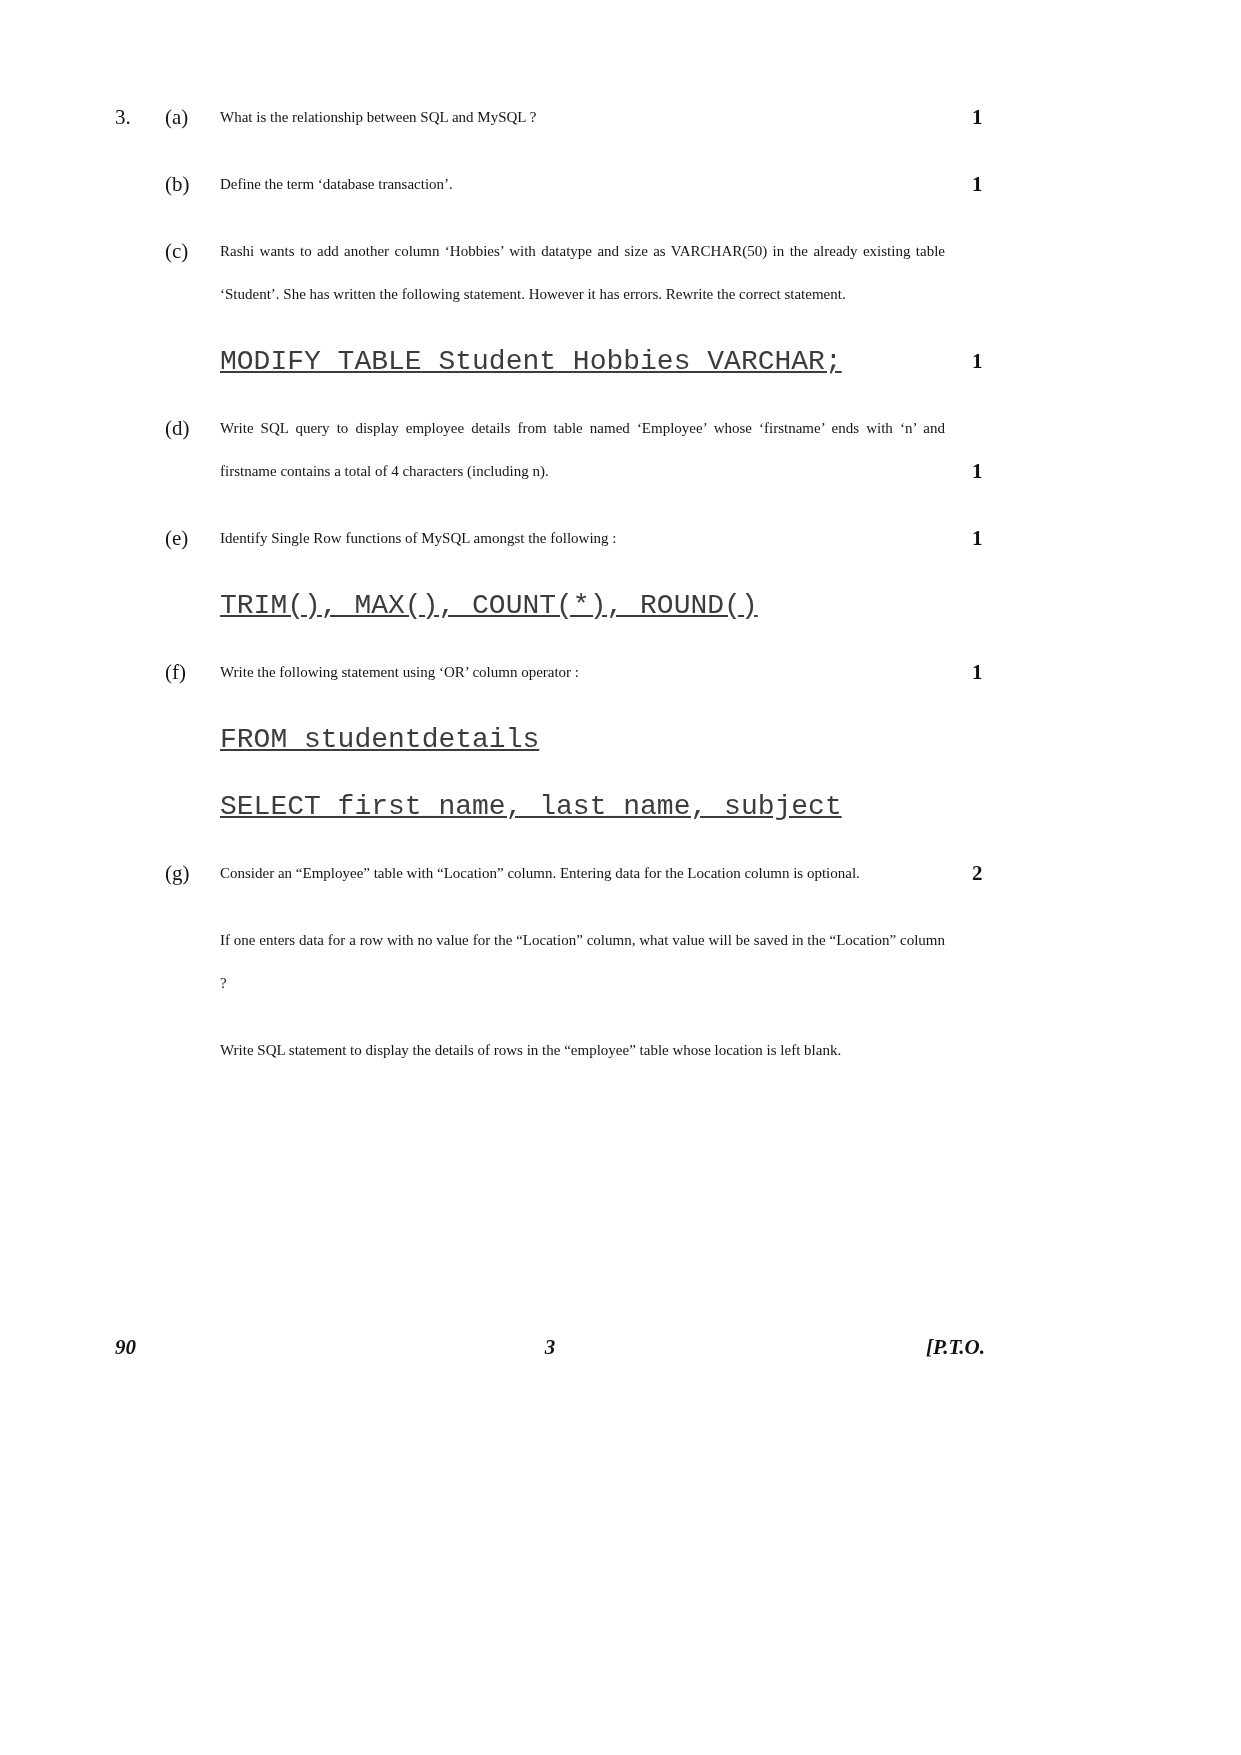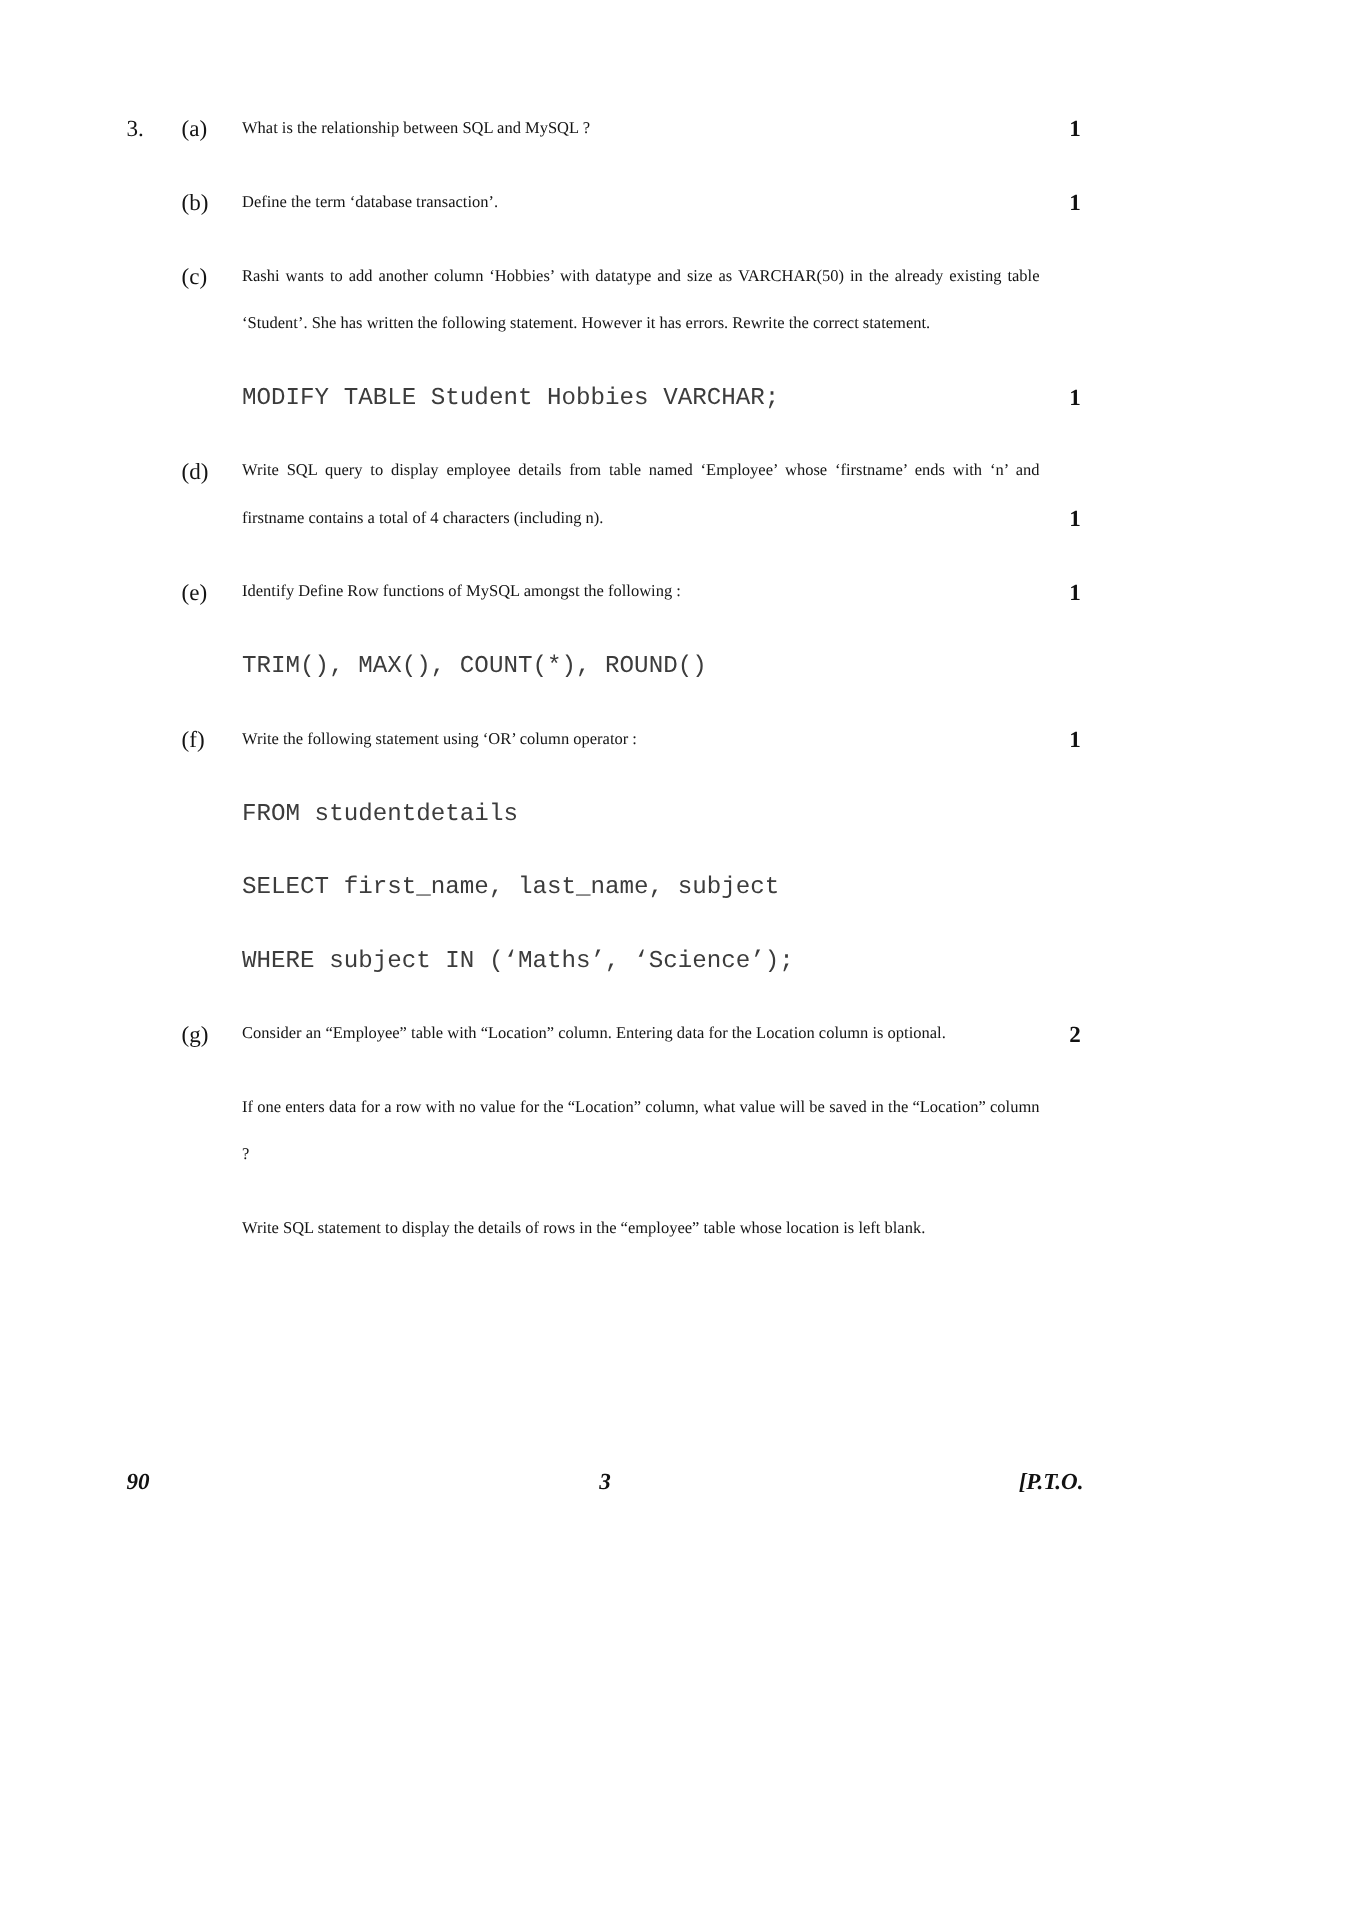--- a/index.html
+++ b/index.html
@@ -36,23 +36,24 @@
   }
   .para-text {
     width: 725px;
     font-size: 15px;
     line-height: 43px;
     text-align: justify;
   }
   .code-text {
     width: 725px;
     font-family: "Liberation Mono", "DejaVu Sans Mono", monospace;
-    font-size: 22px;
+    font-size: 28px;
     line-height: 43px;
     color: #3c3c3c;
+    text-decoration: underline;
   }
   .marks {
     position: absolute;
     left: 752px;
     top: 0;
     width: 34px;
     font-size: 21px;
     line-height: 43px;
     font-weight: bold;
     color: #111;
@@ -128,21 +129,21 @@
               <span class="marks marks-bottom">1</span>
             </div>
           </div>
   </div>
 
   <div class="part-row">
     <div class="qnum"></div>
     <div class="part-label">(e)</div>
     <div class="part-body">
             <div class="block">
-              <div class="para-text">Identify Define Row functions of MySQL amongst the following :</div>
+              <div class="para-text">Identify Single Row functions of MySQL amongst the following :</div>
               <span class="marks">1</span>
             </div>
             <div class="block">
               <div class="code-text">TRIM(), MAX(), COUNT(*), ROUND()</div>
             </div>
           </div>
   </div>
 
   <div class="part-row">
     <div class="qnum"></div>
@@ -150,23 +151,20 @@
     <div class="part-body">
             <div class="block">
               <div class="para-text">Write the following statement using ‘OR’ column operator :</div>
               <span class="marks">1</span>
             </div>
             <div class="block">
               <div class="code-text">FROM studentdetails</div>
             </div>
             <div class="block">
               <div class="code-text">SELECT first_name, last_name, subject</div>
-            </div>
-            <div class="block">
-              <div class="code-text">WHERE subject IN (‘Maths’, ‘Science’);</div>
             </div>
           </div>
   </div>
 
   <div class="part-row">
     <div class="qnum"></div>
     <div class="part-label">(g)</div>
     <div class="part-body">
             <div class="block">
               <div class="para-text">Consider an “Employee” table with “Location” column. Entering data for the Location column is optional.</div>

